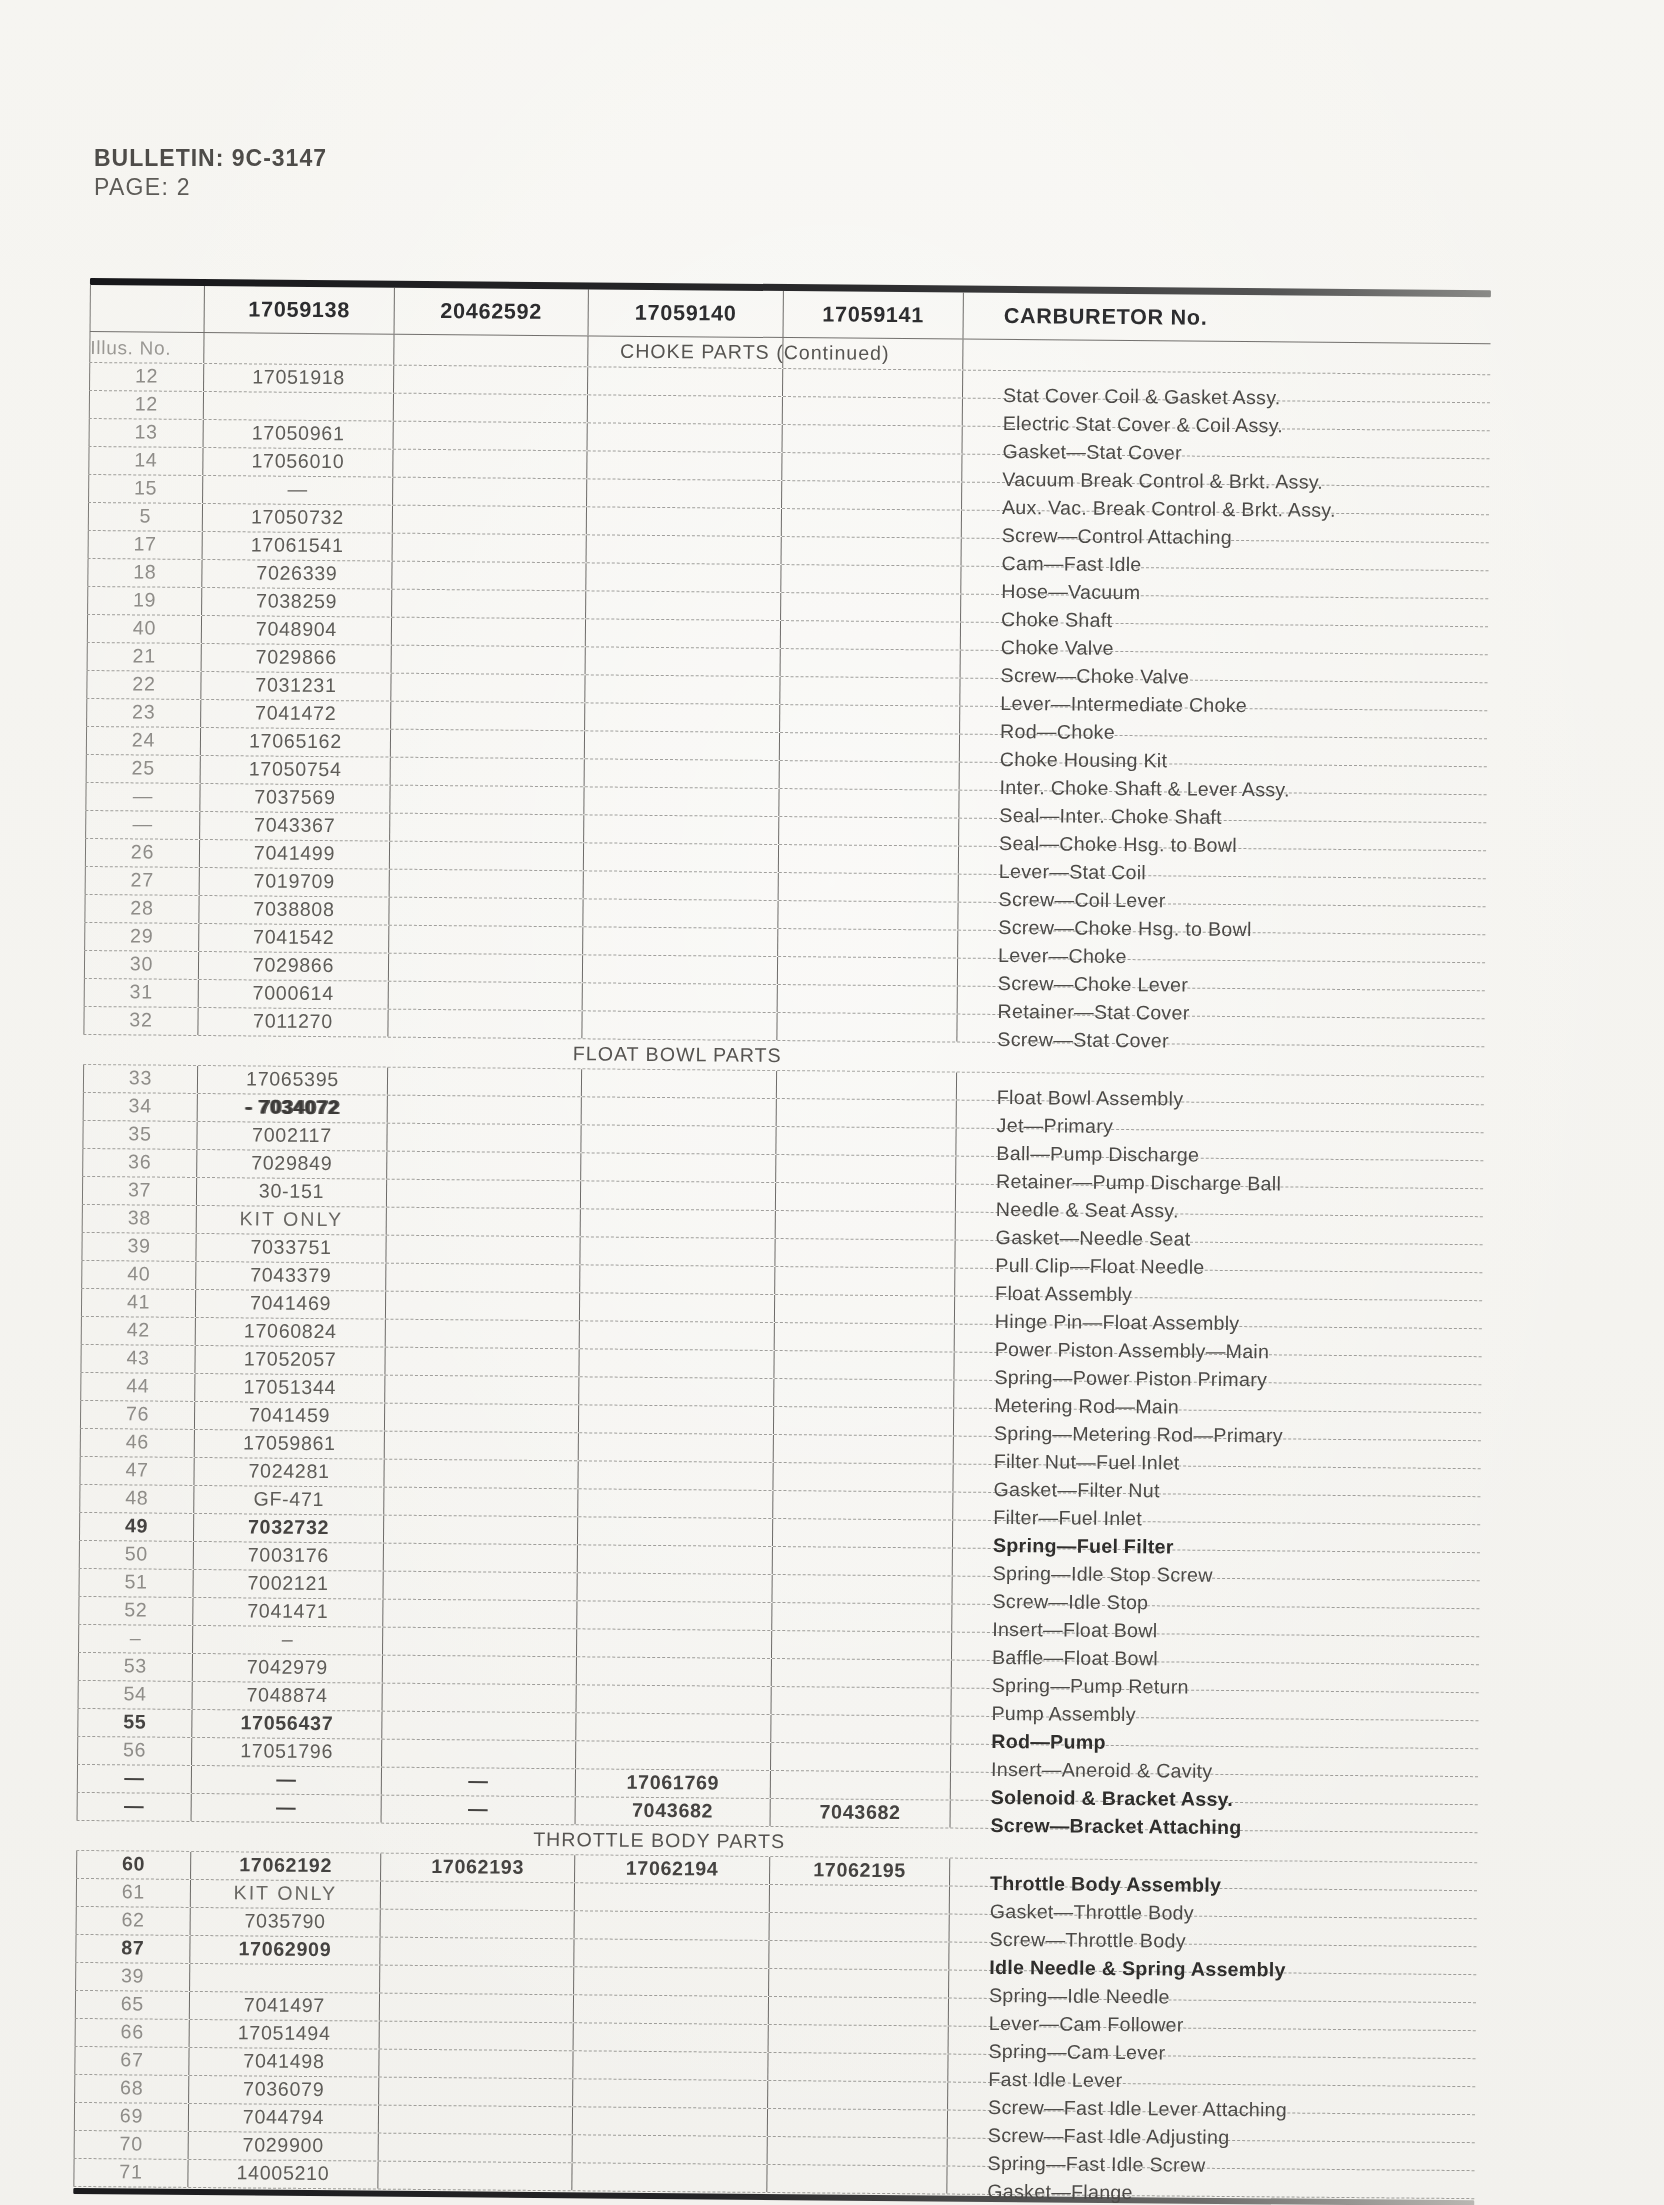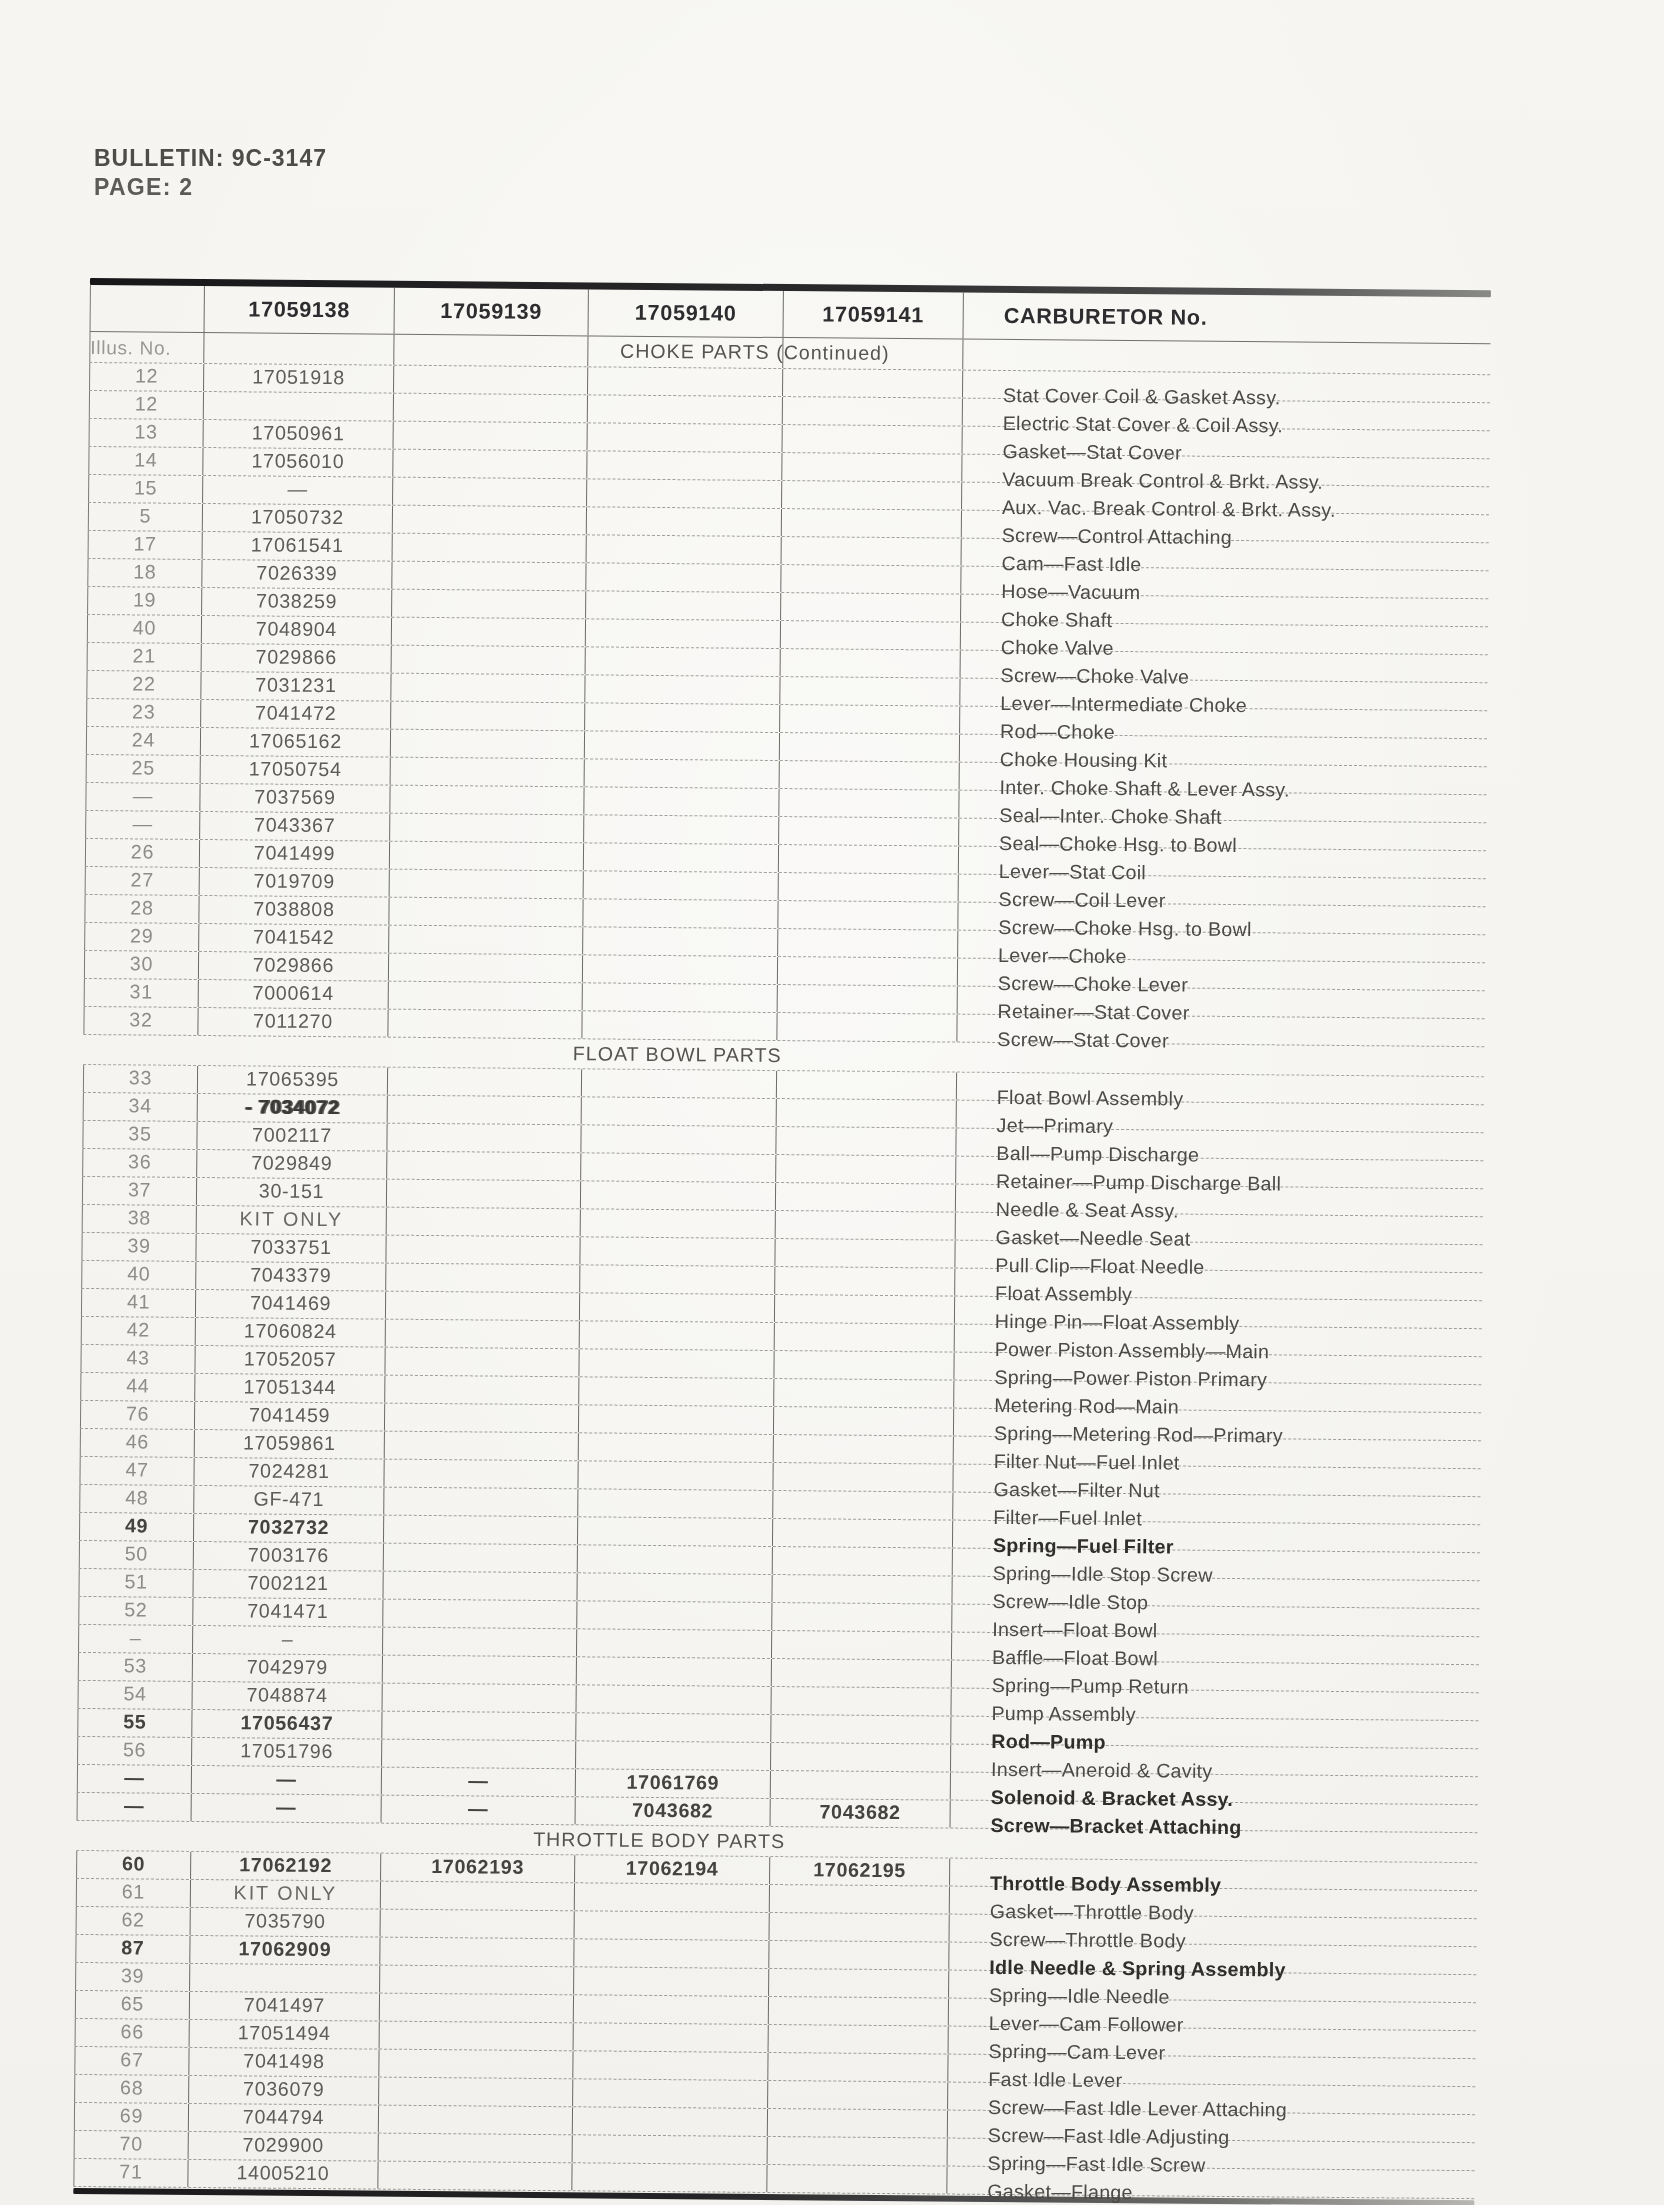--- a/index.html
+++ b/index.html
@@ -17,21 +17,21 @@
       linear-gradient(180deg,#f6f5f1 0%,#f4f3ef 60%,#f2f1ed 100%);
   }
   .scan{filter:blur(0.3px);}
   
   .doc-header{
     position:absolute;left:94px;top:144px;
     color:#55534f;line-height:1.28;letter-spacing:1px;
     font-size:23px;
   }
   .doc-header .b1{font-weight:700;color:#4e4c49;}
-  .doc-header .b2{font-weight:700;color:#5d5b57;letter-spacing:1.3px;}
+  .doc-header .b2{font-weight:400;color:#5d5b57;letter-spacing:1.3px;}
   
   .sheet-table{
     position:absolute;left:90px;top:278px;width:1401px;
     transform:rotate(.5deg);transform-origin:0 0;
     color:#4a4a4a;
   }
   .tborder-top{height:6.5px;background:linear-gradient(90deg,#17171a 0%,#2a2a2c 55%,#555 85%,#8a8a87 100%);border-radius:1.3px;}
   .tborder-bottom{height:5.9px;margin-top:1.3px;background:linear-gradient(90deg,#1b1b1d 0%,#242426 45%,#6a6a68 80%,#b9b7b2 100%);border-radius:1.3px;}
   .row{
     display:grid;
@@ -99,21 +99,21 @@
     <div class="tborder-top"></div>
 
     <div class="row head">
       <div class="cell">
           <span class="head-num"></span>
         </div>
       <div class="cell">
           <span class="head-num">17059138</span>
         </div>
       <div class="cell">
-          <span class="head-num">17059139</span>
+          <span class="head-num">20462592</span>
         </div>
       <div class="cell">
           <span class="head-num">17059140</span>
         </div>
       <div class="cell">
           <span class="head-num">17059141</span>
         </div>
       <div class="cell desc">
           <span class="head-num">CARBURETOR No.</span>
         </div>

